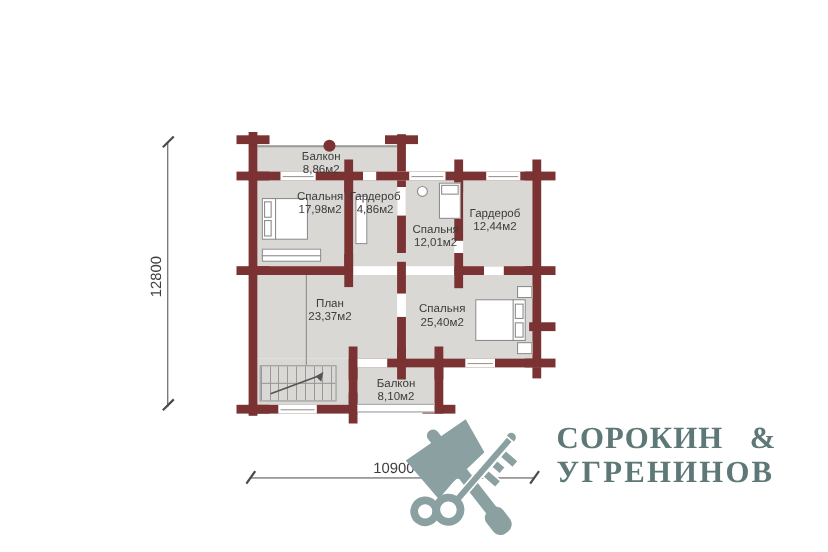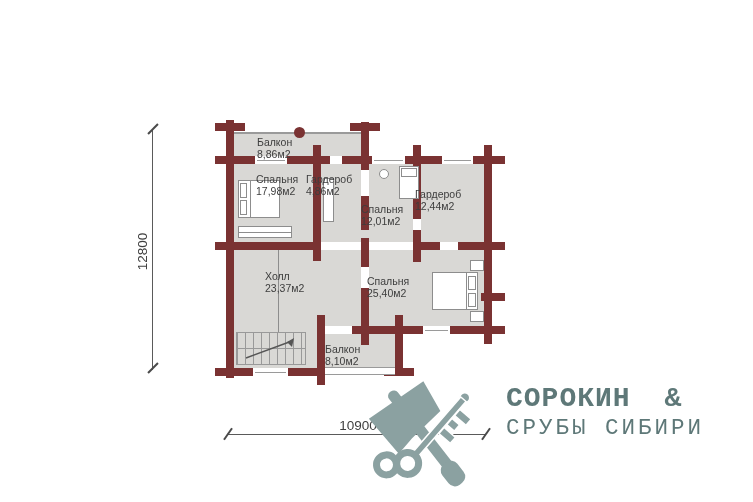--- a/index.html
+++ b/index.html
@@ -6,40 +6,40 @@
   #canvas{position:relative;width:753px;height:502px;background:#fff;overflow:hidden;
           font-family:"Liberation Sans",sans-serif;}
   .abs{position:absolute;}
   .f{position:absolute;background:#d9d8d5;}           
   .w{position:absolute;background:#7a3232;}           
   .d{position:absolute;background:#ffffff;}           
   .n{position:absolute;background:#ffffff;}           
   .n::after{content:"";position:absolute;left:2px;right:2px;top:50%;height:1px;background:#9a9a9a;}
   .u{position:absolute;background:#fff;border:1px solid #8d8d8d;box-sizing:border-box;} 
   .hair{position:absolute;background:#9a9a9a;}
-  .room-label{position:absolute;width:70px;text-align:left;font-size:10.5px;line-height:12px;
+  .room-label{position:absolute;width:70px;text-align:center;font-size:10.5px;line-height:12px;
               color:#3d3d3d;}
   .dim-line{position:absolute;background:#5a5a5a;}
   .tick{position:absolute;width:14px;height:2px;background:#4a4a4a;}
   .dim-text{position:absolute;font-size:13.5px;color:#3f3f3f;text-align:center;}
   #title{position:absolute;left:280px;top:30px;width:170px;text-align:center;
          font-size:16px;color:#2f2f2f;}
   #rail{position:absolute;left:325px;top:367px;width:70px;height:8px;background:#fff;
         border-top:1px solid #9a9a9a;border-bottom:1px solid #9a9a9a;box-sizing:border-box;}
   #balc-col{position:absolute;left:294px;top:127px;width:11px;height:11px;border-radius:50%;background:#7a3232;}
   #stool{position:absolute;left:379px;top:169px;width:10px;height:10px;border-radius:50%;
          background:#fff;border:1px solid #8d8d8d;box-sizing:border-box;}
   #stairs{position:absolute;left:236px;top:332px;width:70px;height:33px;border:1px solid #999;
           box-sizing:border-box;
           background:repeating-linear-gradient(90deg,#999 0 1px,transparent 1px 8px);}
   #stairs .mid{position:absolute;left:0;top:15px;width:100%;height:1px;background:#999;}
   .vline{position:absolute;width:1px;background:#8d8d8d;}
   .hline{position:absolute;height:1px;background:#8d8d8d;}
   #logo-text{position:absolute;left:506px;top:383px;width:246px;color:#5e7878;
-             font-family:Liberation Mono, monospace;}
+             font-family:Liberation Serif, serif;}
   #logo-text .l1{font-weight:bold;font-size:28px;line-height:31px;letter-spacing:1px;word-spacing:16px;}
   #logo-text .l2{font-weight:bold;font-size:28px;line-height:31px;letter-spacing:2px;}
   #logo-text .l3{font-weight:normal;font-size:22.5px;line-height:28px;letter-spacing:3px;}
 </style>
 </head>
 <body>
 
 <div id="canvas">
 
 
@@ -143,21 +143,21 @@
   </div>
   <div class="room-label" style="left:361px;top:203px;">
     <div>Спальня</div>
     <div>12,01м2</div>
   </div>
   <div class="room-label" style="left:415px;top:188px;">
     <div>Гардероб</div>
     <div>12,44м2</div>
   </div>
   <div class="room-label" style="left:265px;top:270px;">
-    <div>Холл</div>
+    <div>План</div>
     <div>23,37м2</div>
   </div>
   <div class="room-label" style="left:367px;top:275px;">
     <div>Спальня</div>
     <div>25,40м2</div>
   </div>
   <div class="room-label" style="left:325px;top:343px;">
     <div>Балкон</div>
     <div>8,10м2</div>
   </div>
@@ -185,16 +185,16 @@
         <rect x="80" y="22" width="15" height="8"></rect>
         <rect x="80" y="34" width="10" height="8"></rect>
         <rect x="80" y="46" width="15" height="8"></rect>
         <circle cx="76" cy="97" r="11" fill="none" stroke="#8ba1a1" stroke-width="7"></circle>
         <circle cx="61" cy="112" r="10" fill="none" stroke="#8ba1a1" stroke-width="7"></circle>
       </g>
     </g>
   </svg>
   <div id="logo-text">
     <div class="l1">СОРОКИН &amp;</div>
-    <div class="l3">СРУБЫ СИБИРИ</div>
+    <div class="l2">УГРЕНИНОВ</div>
   </div>
 
 </div>
 
 </body></html>

